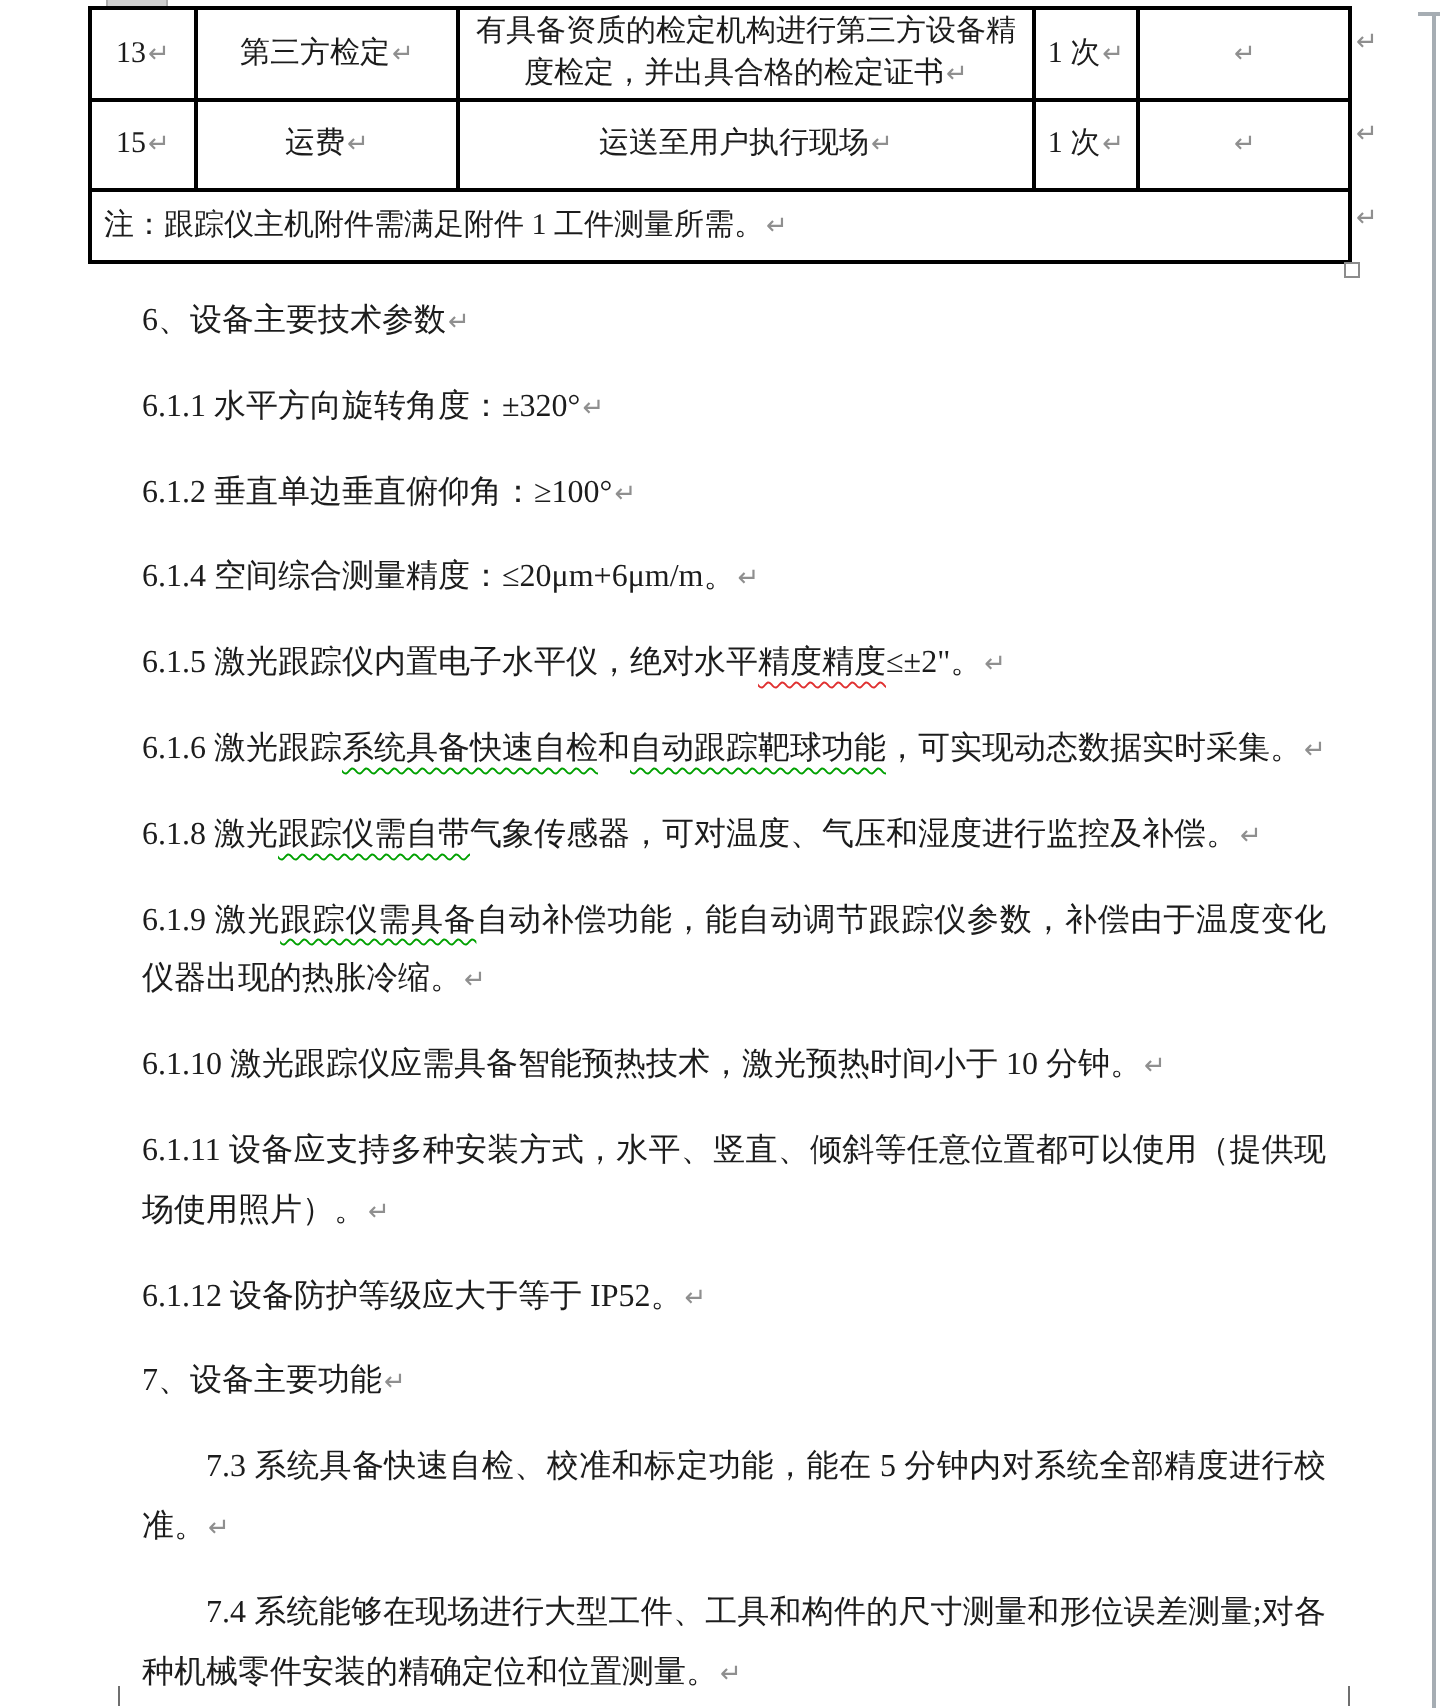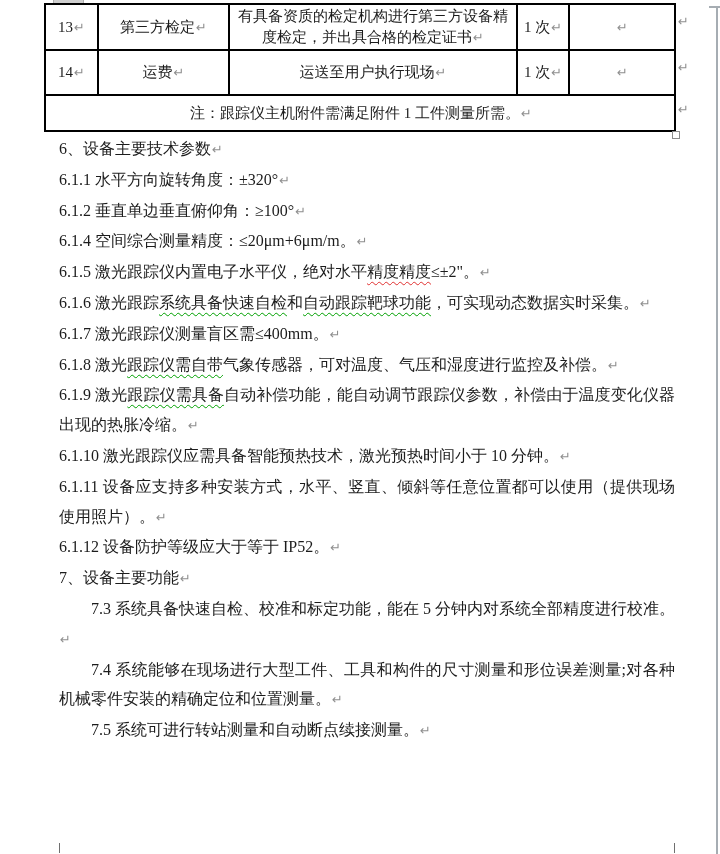--- a/index.html
+++ b/index.html
@@ -13,27 +13,27 @@
     position:absolute;left:44px;top:3px;width:630px;
     border-collapse:collapse;table-layout:fixed;
     font-size:15px;color:#1c1c1c;
   }
   .spec-table td{
     border:2px solid #000;text-align:center;vertical-align:middle;
     padding:1px 4px;line-height:21px;
   }
   .spec-table tr.r1 td{height:42px;}
   .spec-table tr.r2 td{height:41px;}
-  .spec-table tr.note-row td{height:32px;text-align:center;padding-left:6px;border-radius:18px;}
+  .spec-table tr.note-row td{height:32px;text-align:left;padding-left:6px;border-radius:18px;}
   
   .doc-body{
     position:absolute;left:59px;top:134px;width:616px;
   }
   .doc-body p{
-    margin:0;font-size:16px;line-height:29.8px;
+    margin:12px;font-size:16px;line-height:29.8px;
     text-align:justify;word-break:break-all;
   }
   .doc-body p.ind{text-indent:32px;}
   .sq-green{
     text-decoration-line:underline;text-decoration-style:wavy;
     text-decoration-color:#00a000;text-decoration-thickness:1px;
     text-underline-offset:4px;
   }
   .sq-red{
     text-decoration-line:underline;text-decoration-style:wavy;
@@ -88,21 +88,21 @@
   </colgroup>
   <tbody>
     <tr class="r1">
       <td><span>13</span><span class="pilcrow">↵</span></td>
       <td><span>第三方检定</span><span class="pilcrow">↵</span></td>
       <td><span>有具备资质的检定机构进行第三方设备精度检定，并出具合格的检定证书</span><span class="pilcrow">↵</span></td>
       <td><span>1 次</span><span class="pilcrow">↵</span></td>
       <td><span class="pilcrow">↵</span></td>
     </tr>
     <tr class="r2">
-      <td><span>14</span><span class="pilcrow">↵</span></td>
+      <td><span>15</span><span class="pilcrow">↵</span></td>
       <td><span>运费</span><span class="pilcrow">↵</span></td>
       <td><span>运送至用户执行现场</span><span class="pilcrow">↵</span></td>
       <td><span>1 次</span><span class="pilcrow">↵</span></td>
       <td><span class="pilcrow">↵</span></td>
     </tr>
     <tr class="note-row">
       <td colspan="5"><span>注：跟踪仪主机附件需满足附件 1 工件测量所需。</span><span class="pilcrow">↵</span></td>
     </tr>
   </tbody>
 </table>
@@ -112,21 +112,20 @@
 <span class="pilcrow row-end-mark rem-3">↵</span>
 <div class="table-end-square"></div>
 
 <div class="doc-body">
     <p class=""><span>6、设备主要技术参数</span><span class="pilcrow">↵</span></p>
     <p class=""><span>6.1.1 水平方向旋转角度：±320°</span><span class="pilcrow">↵</span></p>
     <p class=""><span>6.1.2 垂直单边垂直俯仰角：≥100°</span><span class="pilcrow">↵</span></p>
     <p class=""><span>6.1.4 空间综合测量精度：≤20μm+6μm/m。</span><span class="pilcrow">↵</span></p>
     <p class=""><span>6.1.5 激光跟踪仪内置电子水平仪，绝对水平</span><span class="sq-red">精度精度</span><span>≤±2"。</span><span class="pilcrow">↵</span></p>
     <p class=""><span>6.1.6 激光跟踪</span><span class="sq-green">系统具备快速自检</span><span>和</span><span class="sq-green">自动跟踪靶球功能</span><span>，可实现动态数据实时采集。</span><span class="pilcrow">↵</span></p>
-    <p class=""><span>6.1.7 激光跟踪仪测量盲区需≤400mm。</span><span class="pilcrow">↵</span></p>
     <p class=""><span>6.1.8 激光</span><span class="sq-green">跟踪仪需自带</span><span>气象传感器，可对温度、气压和湿度进行监控及补偿。</span><span class="pilcrow">↵</span></p>
     <p class=""><span>6.1.9 激光</span><span class="sq-green">跟踪仪需具备</span><span>自动补偿功能，能自动调节跟踪仪参数，补偿由于温度变化仪器出现的热胀冷缩。</span><span class="pilcrow">↵</span></p>
     <p class=""><span>6.1.10 激光跟踪仪应需具备智能预热技术，激光预热时间小于 10 分钟。</span><span class="pilcrow">↵</span></p>
     <p class=""><span>6.1.11 设备应支持多种安装方式，水平、竖直、倾斜等任意位置都可以使用（提供现场使用照片）。</span><span class="pilcrow">↵</span></p>
     <p class=""><span>6.1.12 设备防护等级应大于等于 IP52。</span><span class="pilcrow">↵</span></p>
     <p class=""><span>7、设备主要功能</span><span class="pilcrow">↵</span></p>
     <p class="ind"><span>7.3 系统具备快速自检、校准和标定功能，能在 5 分钟内对系统全部精度进行校准。</span><span class="pilcrow">↵</span></p>
     <p class="ind"><span>7.4 系统能够在现场进行大型工件、工具和构件的尺寸测量和形位误差测量;对各种机械零件安装的精确定位和位置测量。</span><span class="pilcrow">↵</span></p>
     <p class="ind"><span>7.5 系统可进行转站测量和自动断点续接测量。</span><span class="pilcrow">↵</span></p>
   </div>

